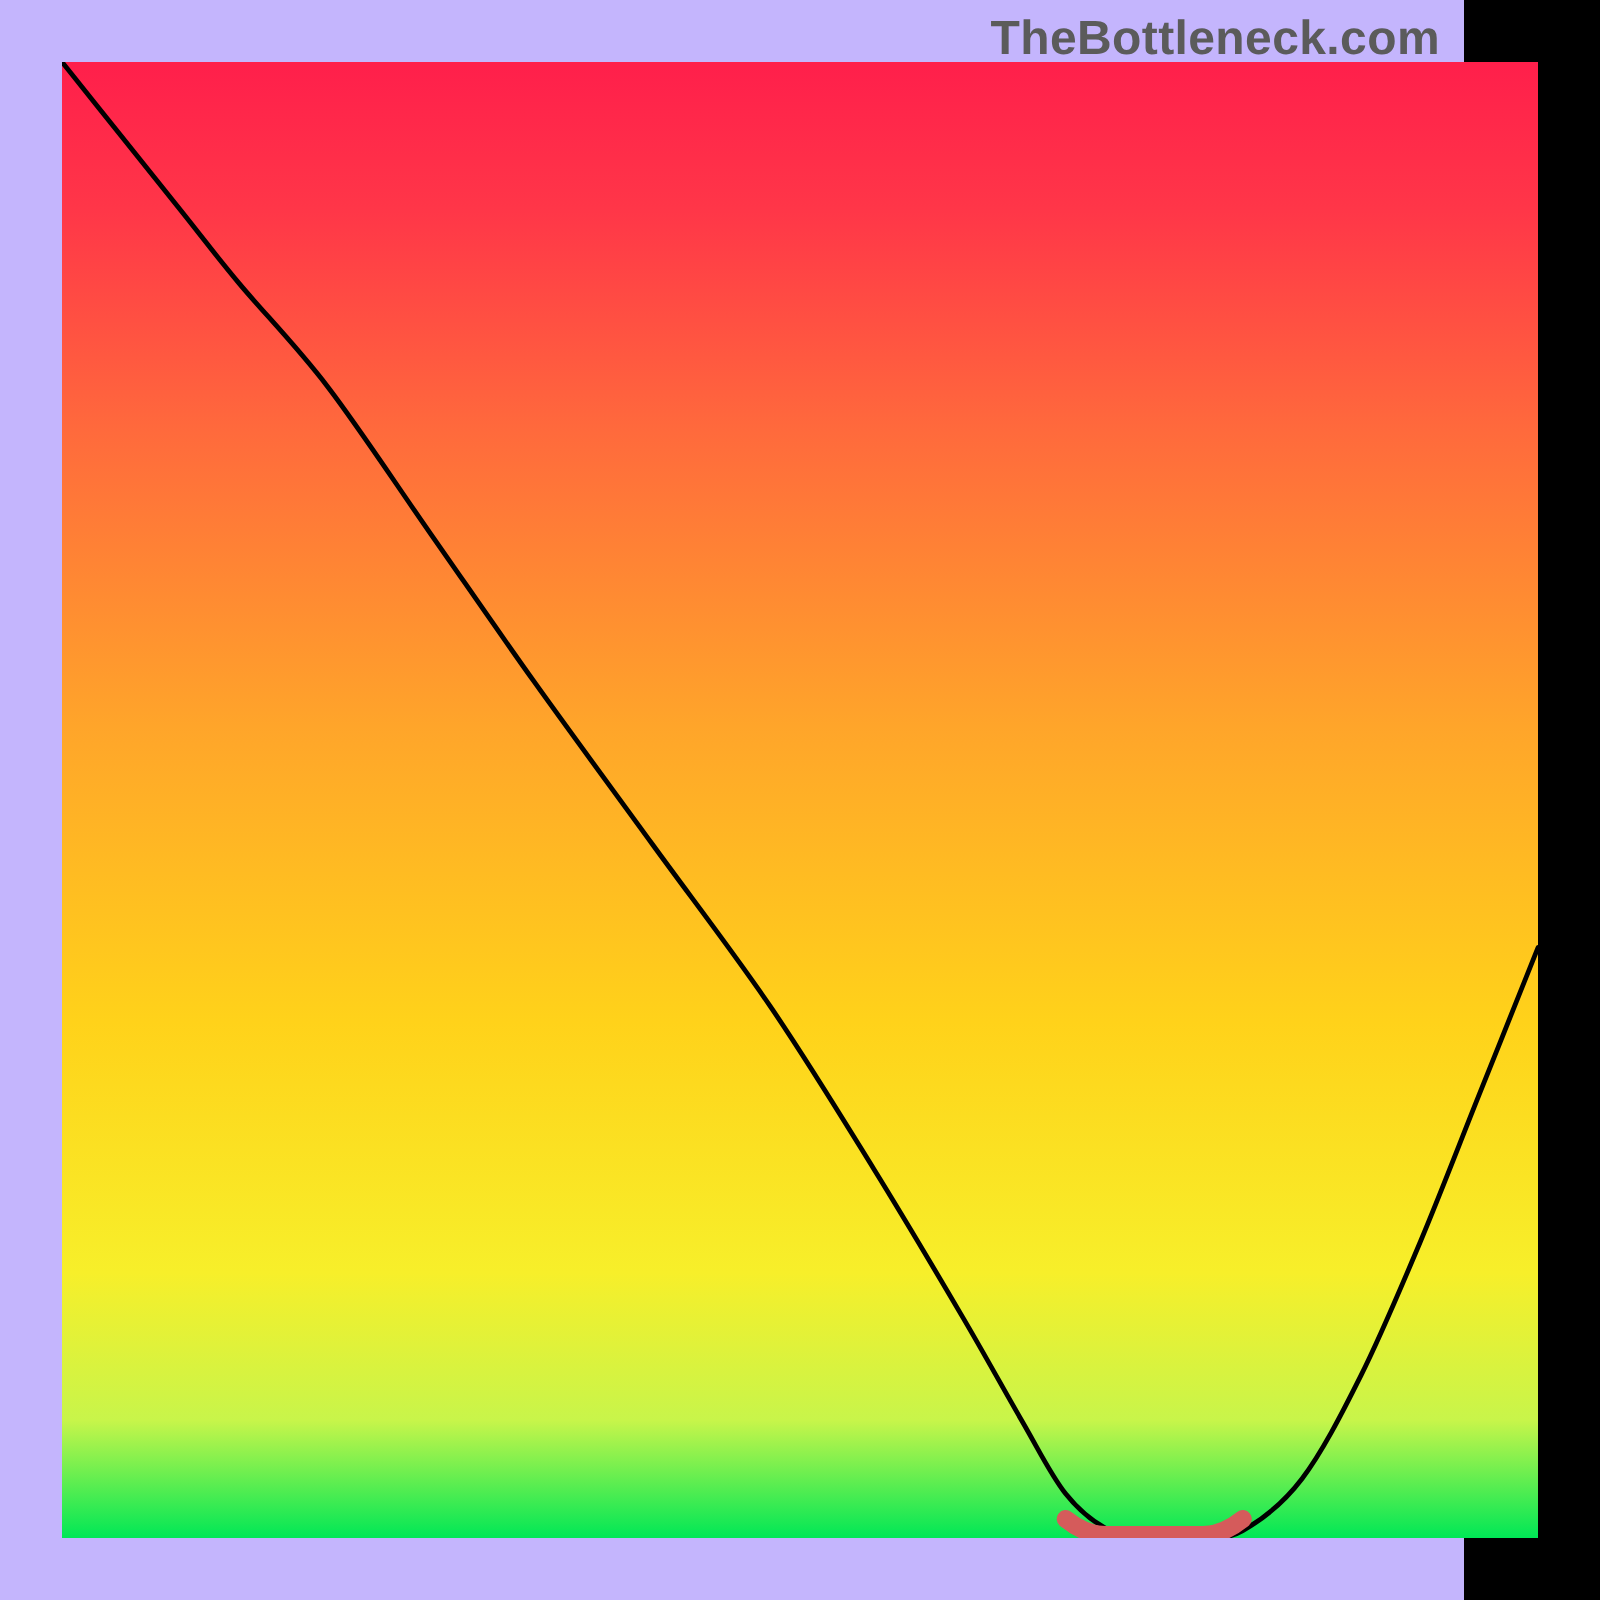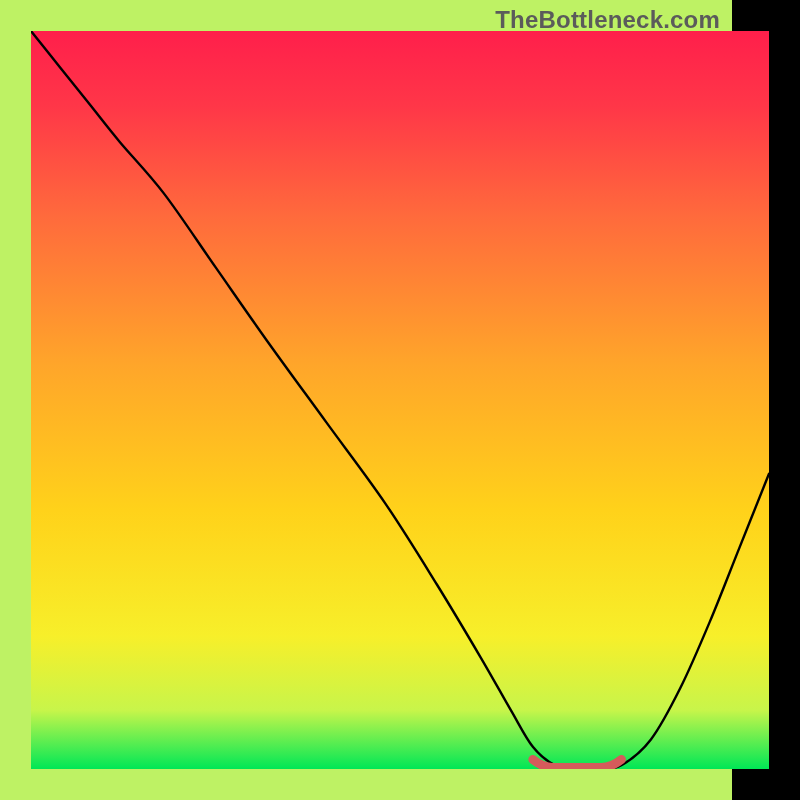--- a/index.html
+++ b/index.html
@@ -8,21 +8,21 @@
     width: 800px;
     height: 800px;
     background: #000;
     font-family: Arial, Helvetica, sans-serif;
     overflow: hidden;
   }
   .frame {
     position: relative;
     width: 732px;
     height: 800px;
-    background: #bef264;
+    background: #c4b5fd;
   }
   .watermark {
     position: absolute;
     top: 6px;
     right: 12px;
     color: #5b5b5b;
     font-size: 24px;
     font-weight: 600;
     letter-spacing: 0.2px;
     user-select: none;

